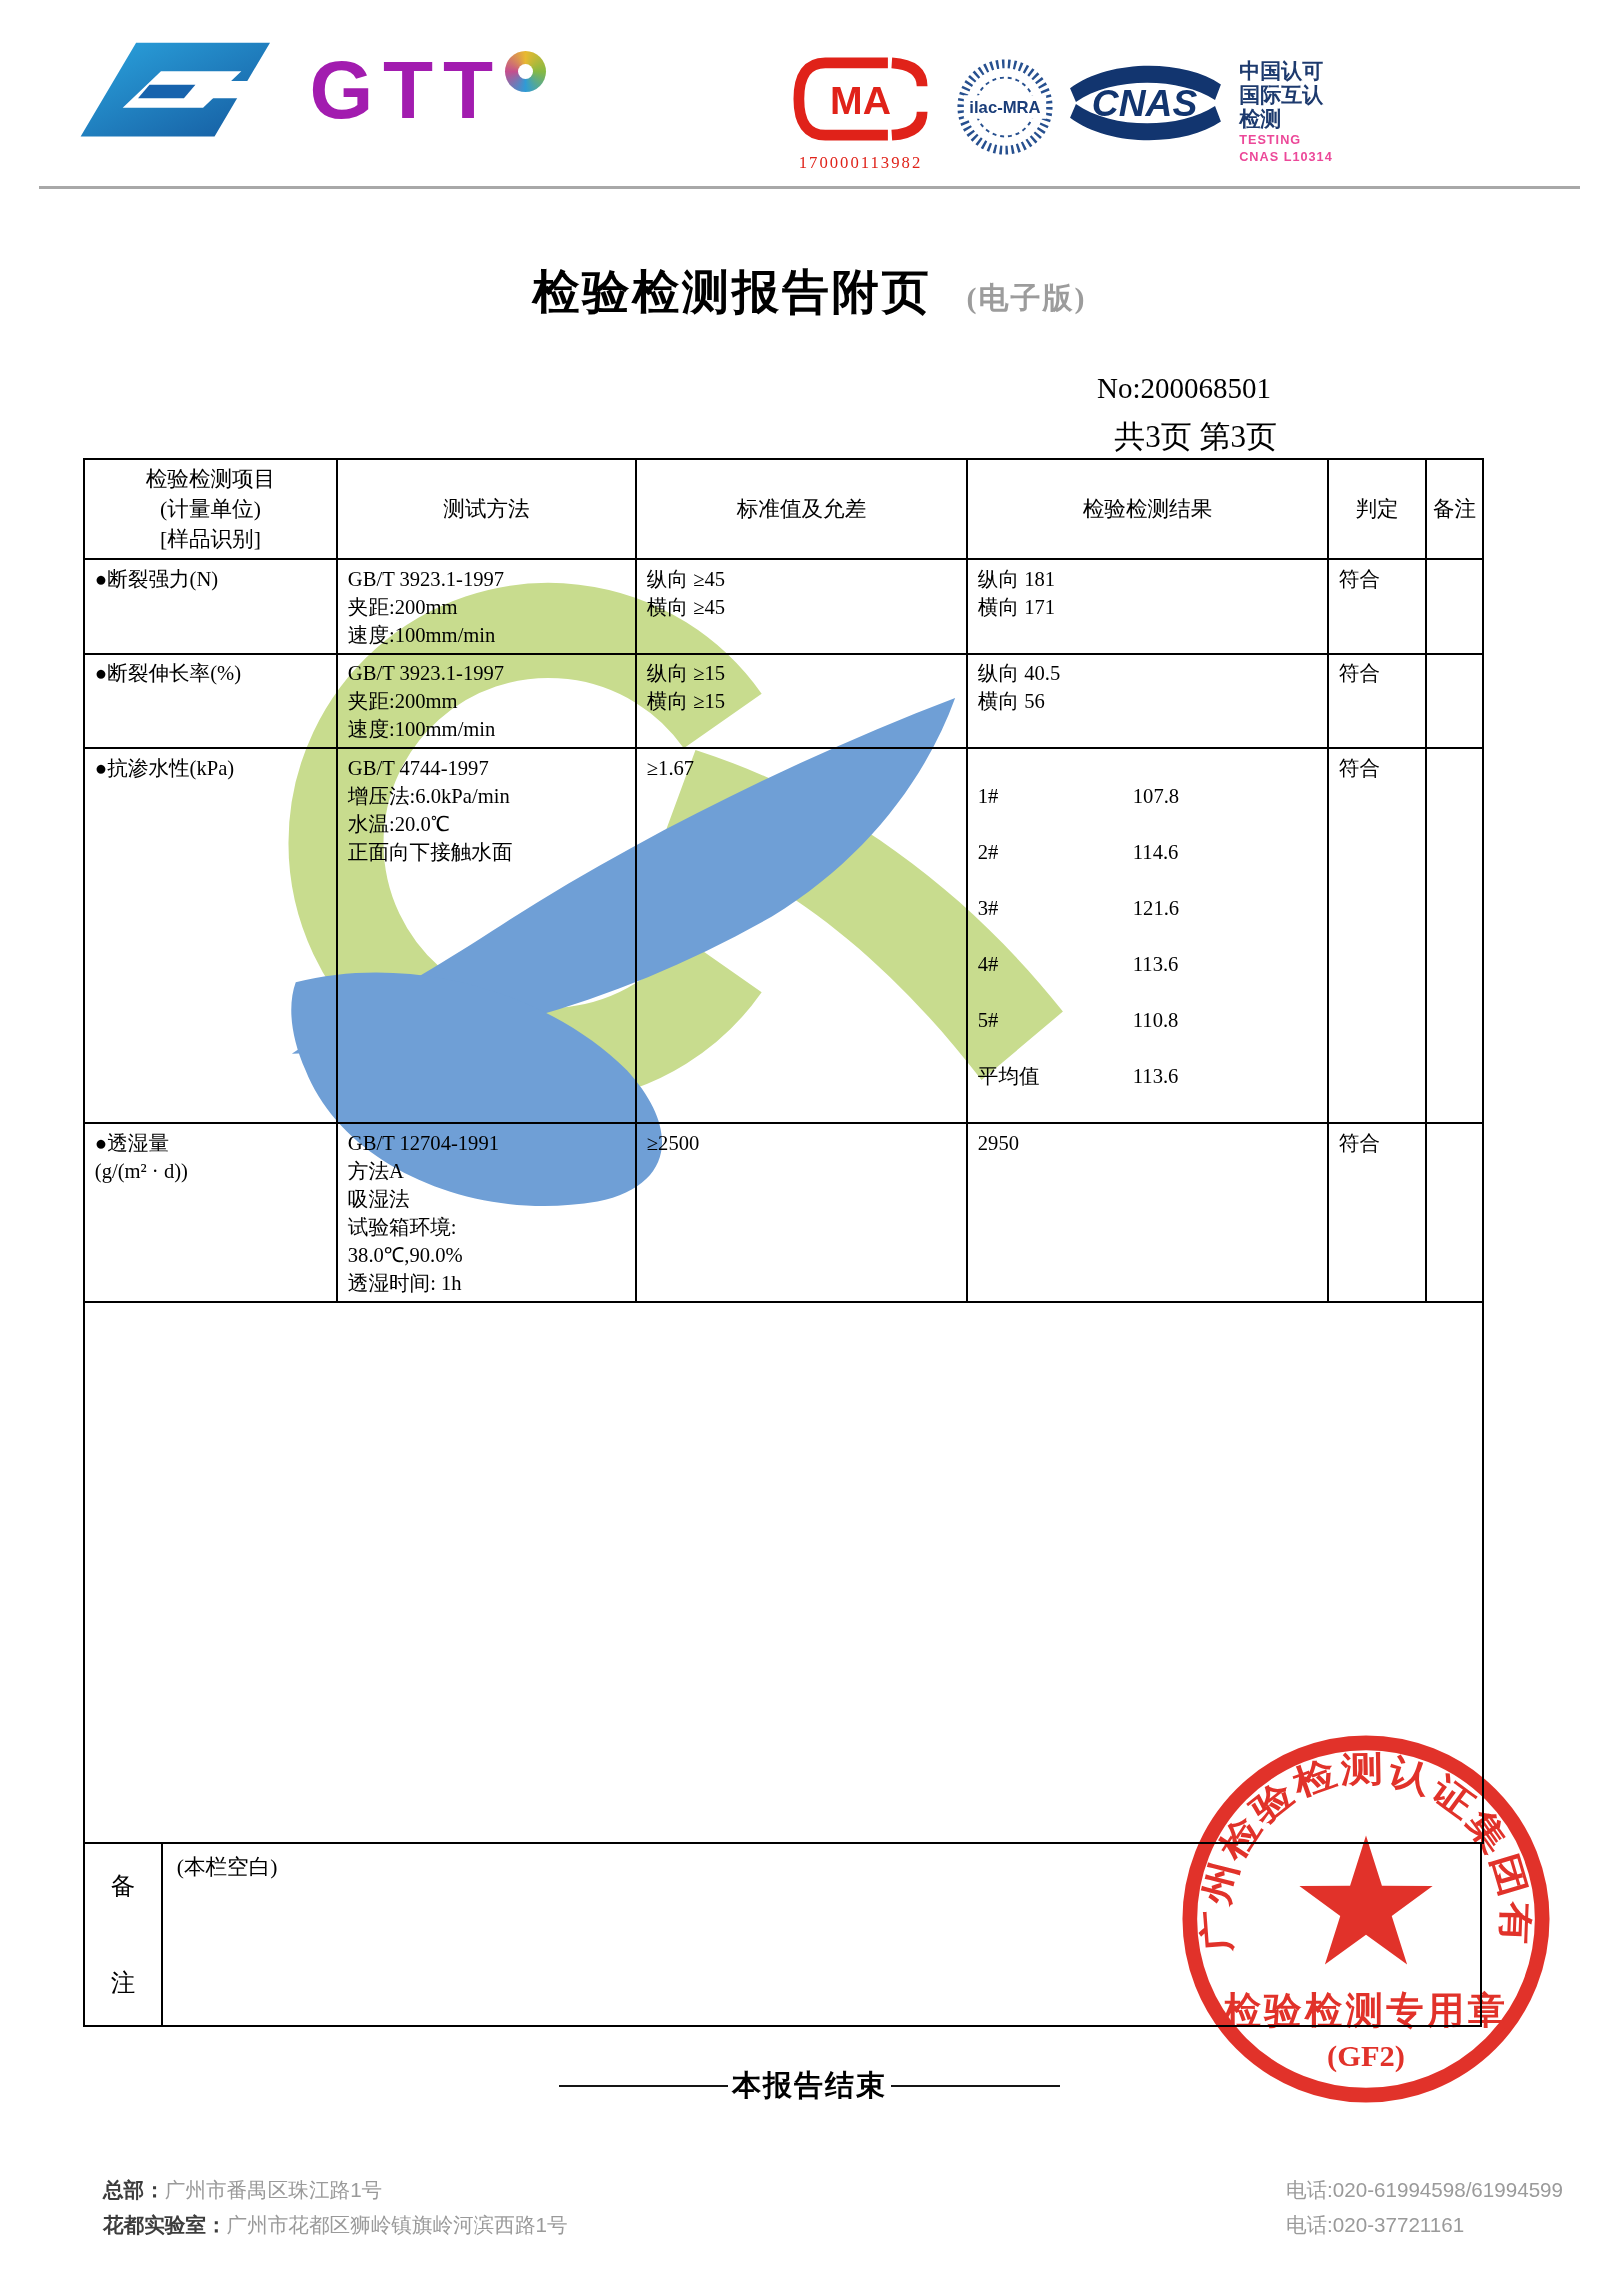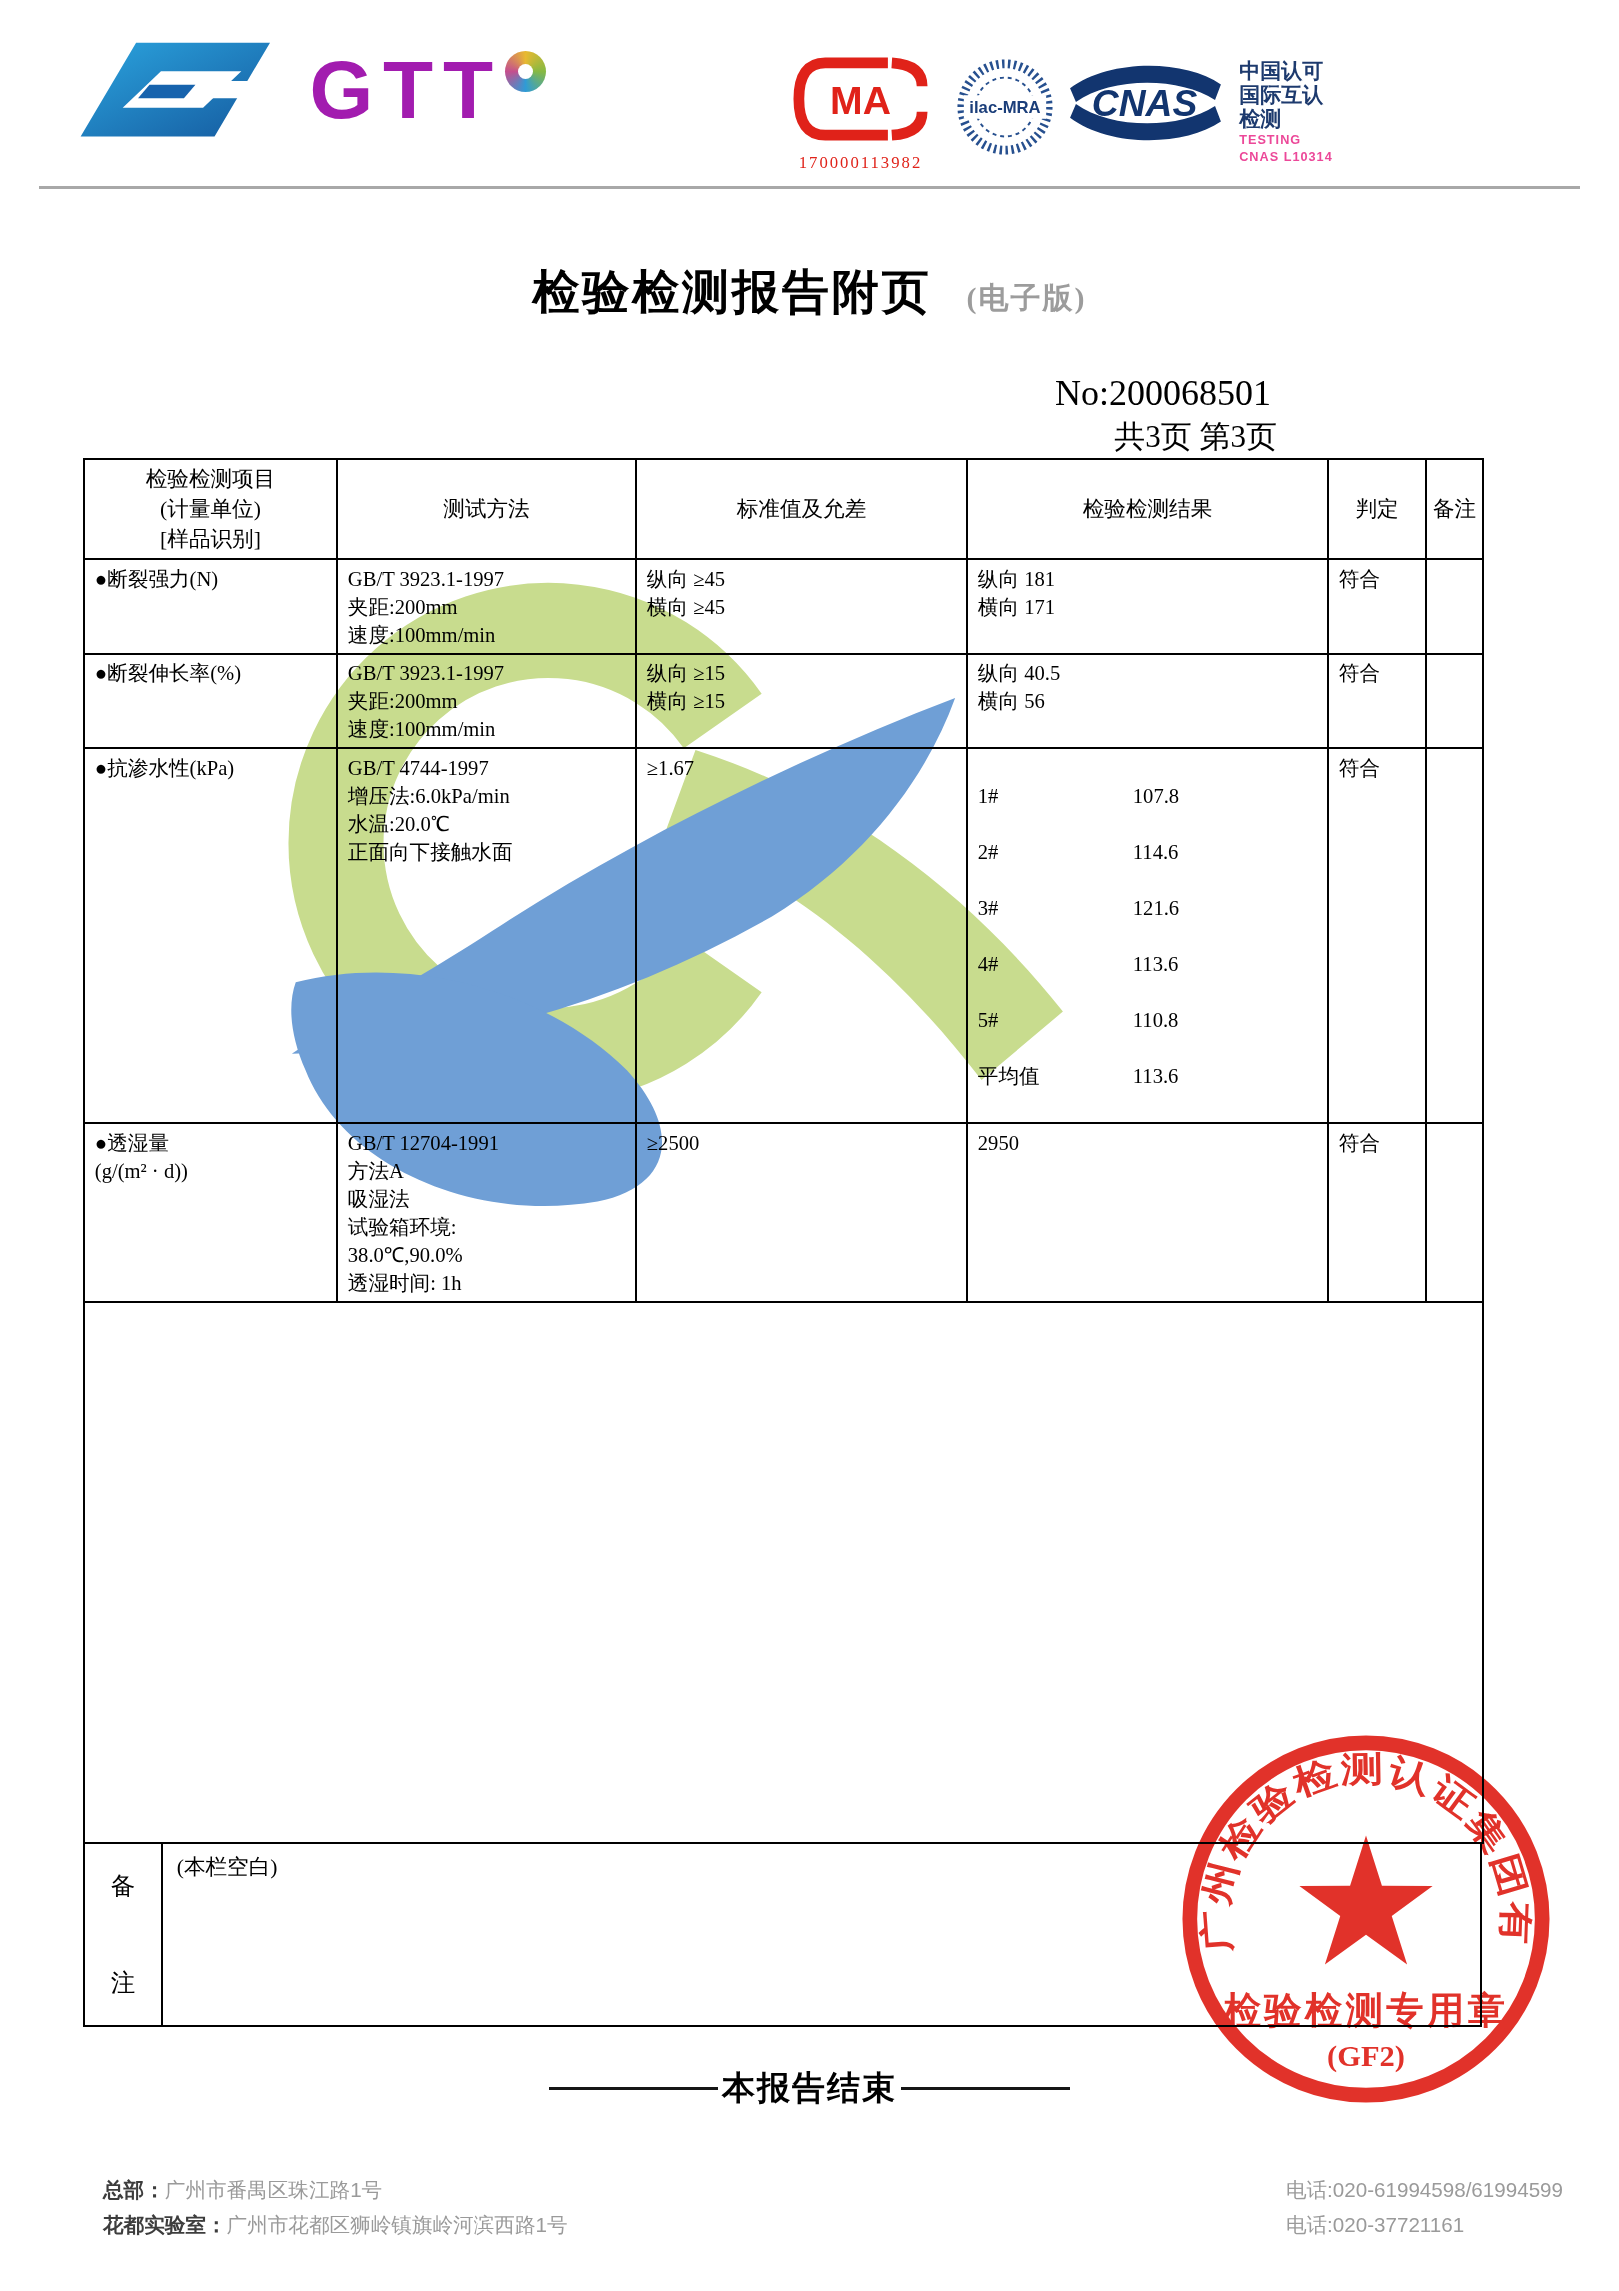--- a/index.html
+++ b/index.html
@@ -21,21 +21,21 @@
   .cnas-box{margin-left:5.9px;}
   .cnas-text{margin-left:9.8px;margin-top:3.9px;font-family:"Liberation Sans", sans-serif;line-height:1.15;}
   .cnas-cjk{font-size:21px;font-weight:bold;color:#1d3a6e;}
   .cnas-sub{font-size:12.7px;font-weight:bold;color:#ec4899;letter-spacing:1px;margin-top:2px;}
   .hr{position:absolute;left:39px;top:186px;width:1541px;height:2.9px;background:#a8a8a8;z-index:3;}
 
   
   .title-wrap{position:absolute;top:261px;left:0;width:100%;text-align:center;z-index:3;white-space:nowrap;}
   .title{font-size:47px;font-weight:bold;letter-spacing:2.9px;}
   .title-suffix{font-size:30px;color:#9c9c9c;margin-left:35px;font-weight:bold;letter-spacing:2px;}
-  .no-line{position:absolute;top:372px;right:348px;font-size:36px;z-index:3;}
+  .no-line{position:absolute;top:372px;right:348px;font-size:29px;z-index:3;}
   .pageinfo{position:absolute;top:416px;right:342px;font-size:31px;z-index:3;}
 
   
   .tbl-wrap{position:absolute;left:83px;top:458px;width:1399px;z-index:2;}
   table.tbl{border-collapse:collapse;table-layout:fixed;width:1399px;font-size:20.6px;
             border:2.9px solid #000;}
   table.tbl th, table.tbl td{border:2px solid #000;vertical-align:top;padding:4.9px 7.8px 3.9px 9.8px;
             white-space:pre-line;line-height:28px;overflow:hidden;background:transparent;}
   table.tbl th{text-align:center;vertical-align:middle;font-weight:normal;font-size:21.6px;
             line-height:30px;padding:3.9px 2px;}
@@ -48,21 +48,21 @@
   .remark-label{width:78px;flex:0 0 78px;border-right:2px solid #000;display:flex;flex-direction:column;
                 justify-content:space-between;align-items:center;padding:25.5px 0;font-size:24.5px;box-sizing:border-box;}
   .remark-content{flex:1;padding:7.8px 13.7px;font-size:21.6px;}
 
   
   .watermark{position:absolute;left:235px;top:549px;z-index:1;}
   .stamp{position:absolute;left:1174px;top:1727px;z-index:6;mix-blend-mode:multiply;opacity:.94;}
 
   
   .endline{position:absolute;top:2066px;left:0;width:100%;display:flex;justify-content:center;
-           align-items:center;font-size:33px;font-weight:bold;z-index:3;}
+           align-items:center;font-size:29px;font-weight:bold;z-index:3;}
   .dash{width:169px;height:2.9px;background:#151515;}
   .endline .txt{margin:0 3.9px;letter-spacing:2px;}
   .footer{position:absolute;top:2172px;left:103px;width:1460px;display:flex;
           justify-content:space-between;font-family:"Liberation Sans", sans-serif;
           font-size:20.6px;line-height:35px;z-index:3;}
   .f-label{color:#3d3d3d;font-weight:bold;}
   .f-val,.f-phone{color:#9a9a9a;}
   .footer-right{text-align:left;}
 </style>
 </head>

